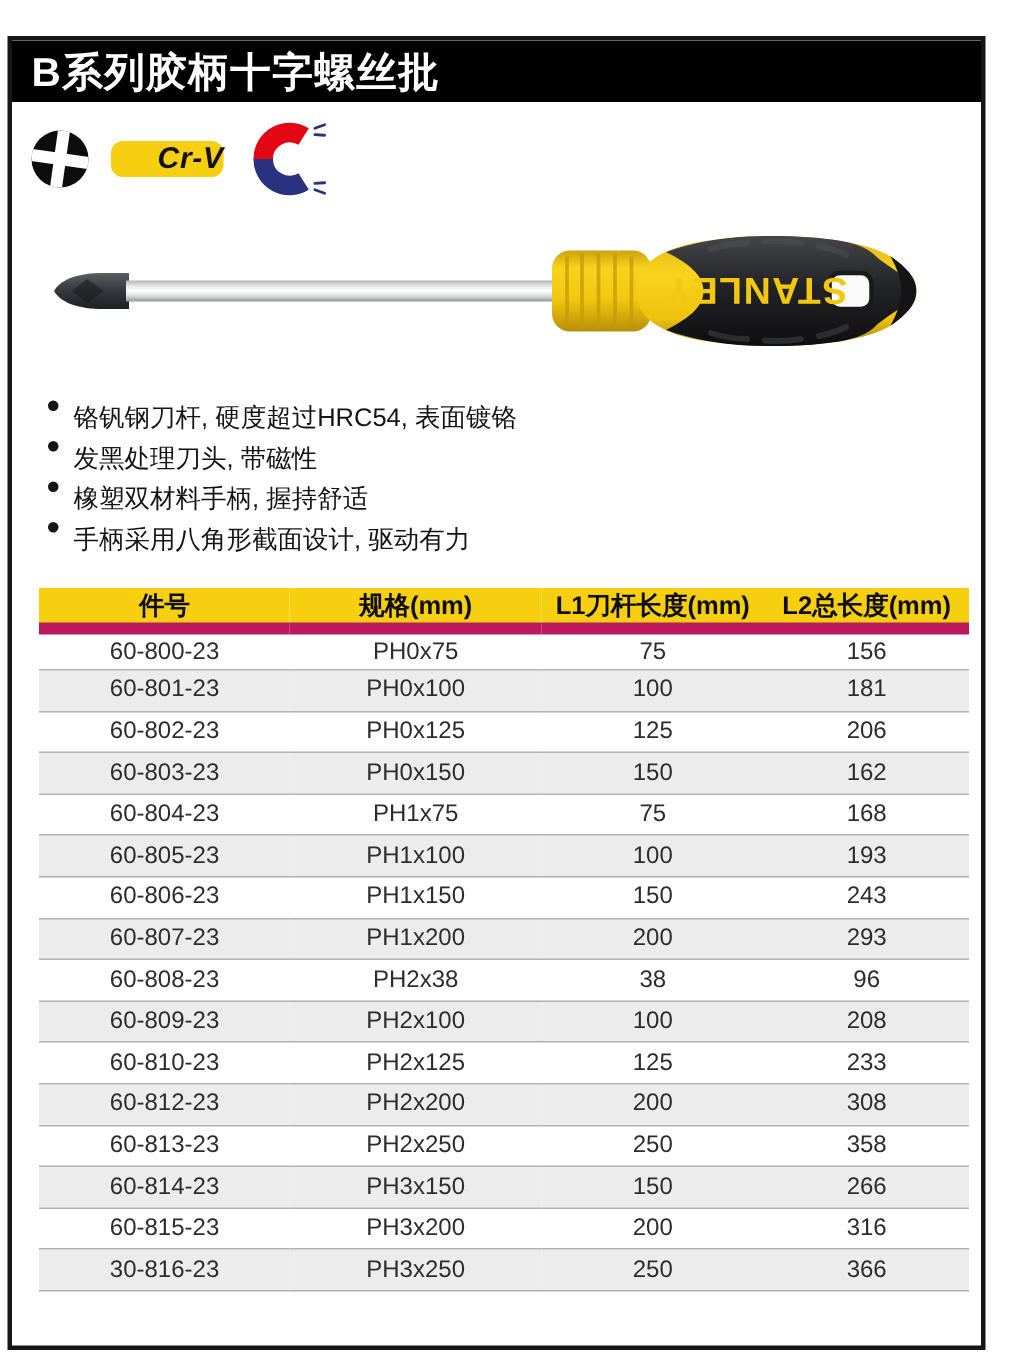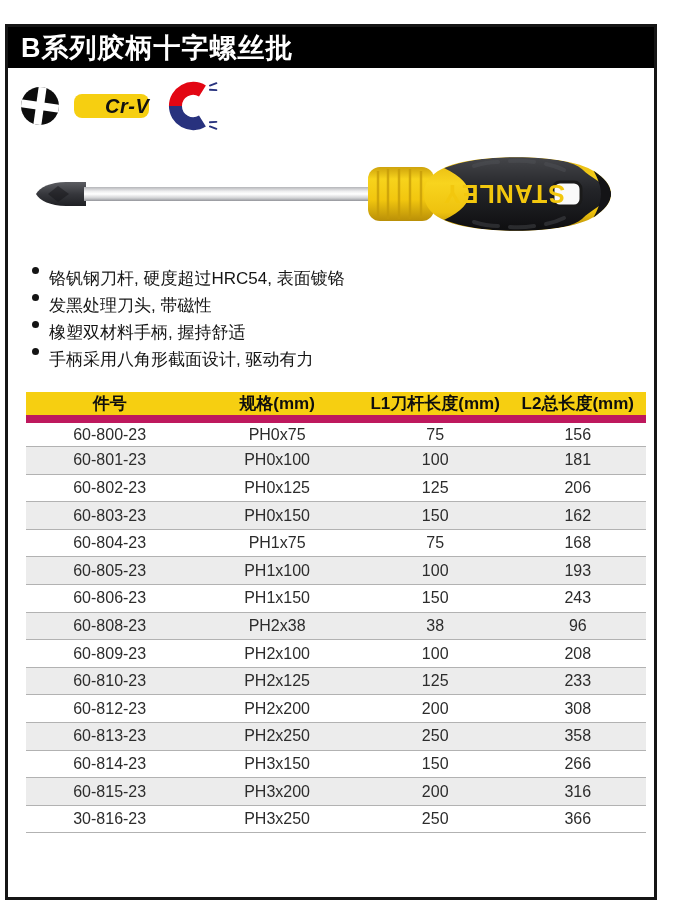--- a/index.html
+++ b/index.html
@@ -250,20 +250,26 @@
           <td>100</td>
           <td>193</td>
         </tr>
         <tr>
           <td>60-806-23</td>
           <td>PH1x150</td>
           <td>150</td>
           <td>243</td>
         </tr>
         <tr>
+          <td>60-807-23</td>
+          <td>PH1x200</td>
+          <td>200</td>
+          <td>293</td>
+        </tr>
+        <tr>
           <td>60-808-23</td>
           <td>PH2x38</td>
           <td>38</td>
           <td>96</td>
         </tr>
         <tr>
           <td>60-809-23</td>
           <td>PH2x100</td>
           <td>100</td>
           <td>208</td>

